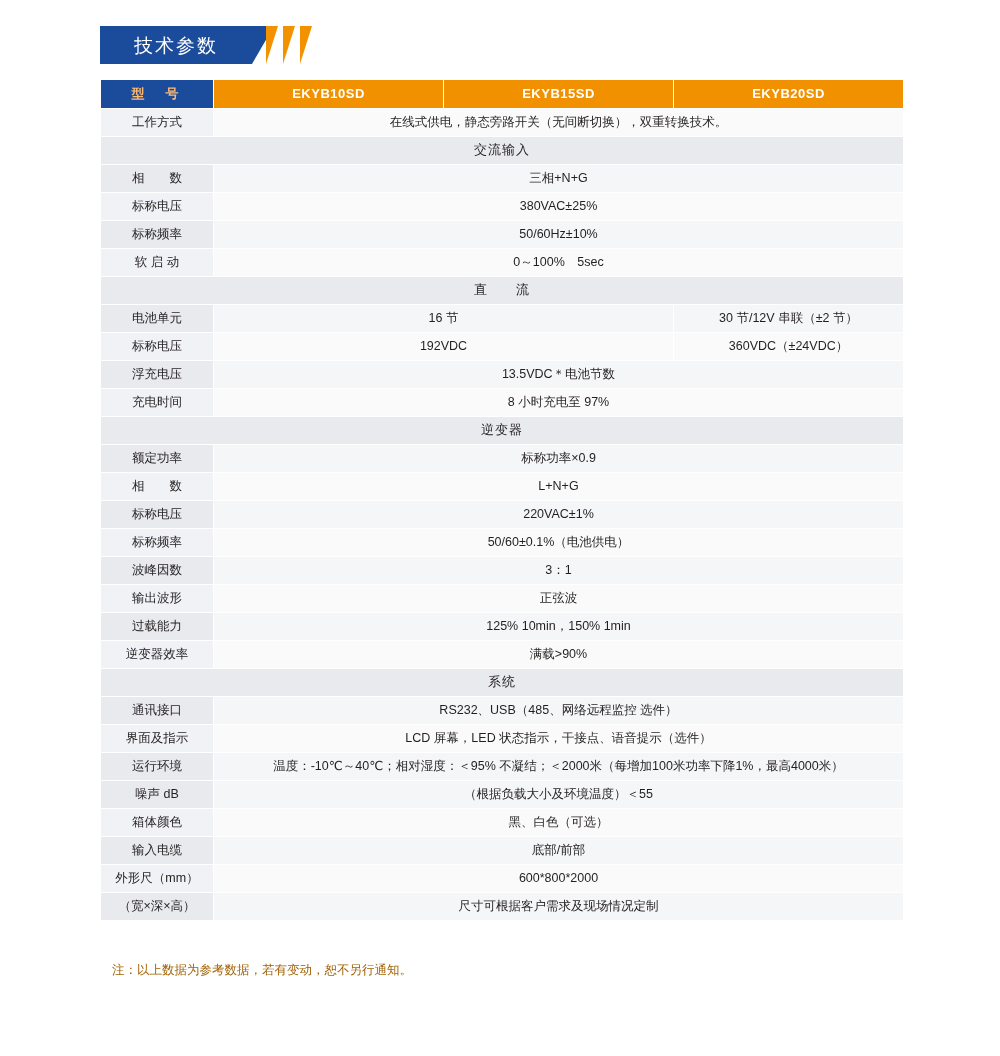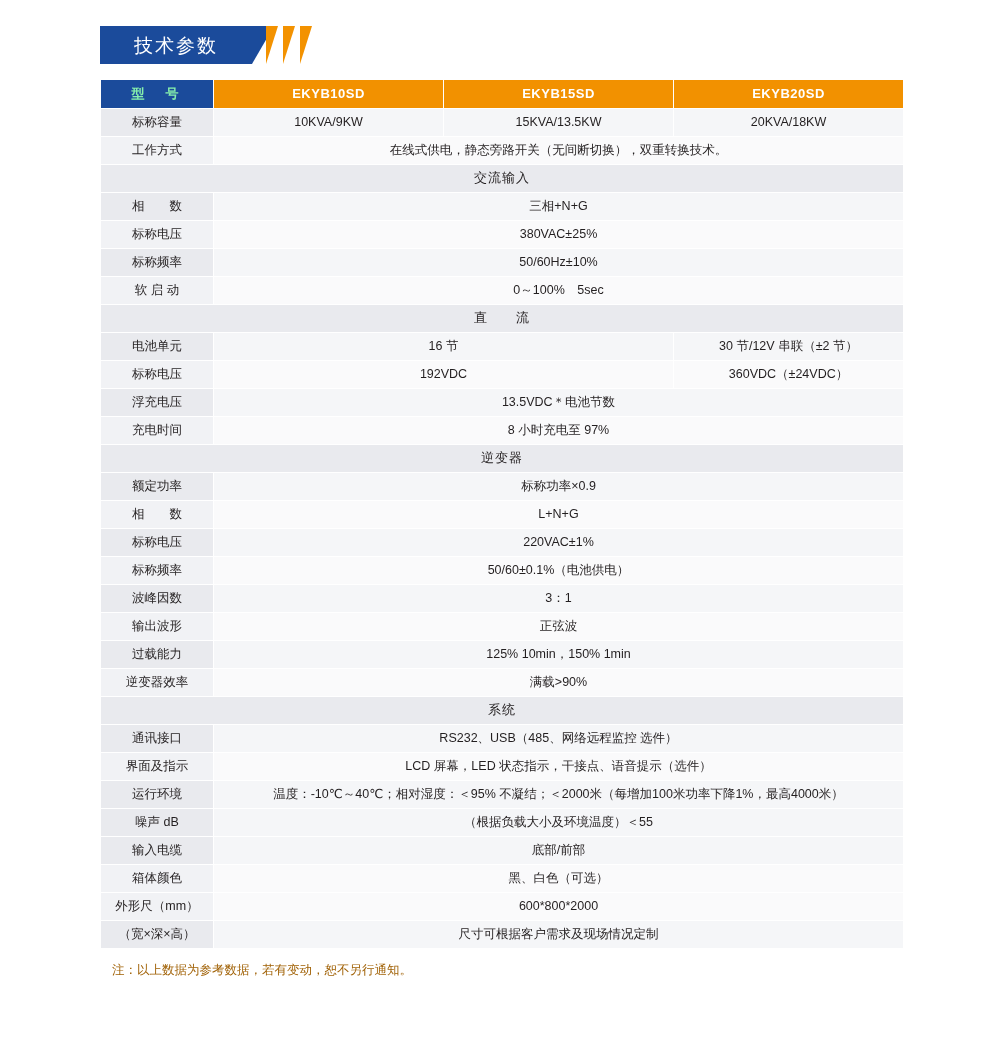--- a/index.html
+++ b/index.html
@@ -100,21 +100,21 @@
   .col-v     { width: 230px; }
 
   
   tr.hdr td {
     height: 28px;
     font-weight: bold;
     font-size: 13px;
   }
   td.hdr-label {
     background: #1b4b9b;
-    color: #86efac;
+    color: #fdba74;
     letter-spacing: 4px;
   }
   td.hdr-model {
     background: #f29100;
     color: #ffffff;
     letter-spacing: 0.5px;
   }
 
   
   td.lab {
@@ -175,26 +175,20 @@
     </colgroup>
     <tbody>
 
       <tr class="hdr">
         <td class="hdr-label">型　号</td>
         <td class="hdr-model">EKYB10SD</td>
         <td class="hdr-model">EKYB15SD</td>
         <td class="hdr-model">EKYB20SD</td>
       </tr>
 
-      <tr>
-        <td class="lab">标称容量</td>
-        <td class="val">10KVA/9KW</td>
-        <td class="val">15KVA/13.5KW</td>
-        <td class="val">20KVA/18KW</td>
-      </tr>
 
       <tr>
         <td class="lab alt">工作方式</td>
         <td class="val alt" colspan="3">在线式供电，静态旁路开关（无间断切换），双重转换技术。</td>
       </tr>
 
       <tr class="band">
         <td colspan="4">交流输入</td>
       </tr>
 
@@ -289,28 +283,28 @@
       </tr>
       <tr>
         <td class="lab">运行环境</td>
         <td class="val" colspan="3">温度：-10℃～40℃；相对湿度：＜95% 不凝结；＜2000米（每增加100米功率下降1%，最高4000米）</td>
       </tr>
       <tr>
         <td class="lab">噪声 dB</td>
         <td class="val" colspan="3">（根据负载大小及环境温度）＜55</td>
       </tr>
       <tr>
+        <td class="lab alt">箱体颜色</td>
+        <td class="val alt" colspan="3">黑、白色（可选）</td>
+      </tr>
+      <tr>
         <td class="lab">输入电缆</td>
         <td class="val" colspan="3">底部/前部</td>
       </tr>
       <tr>
-        <td class="lab alt">箱体颜色</td>
-        <td class="val alt" colspan="3">黑、白色（可选）</td>
-      </tr>
-      <tr>
         <td class="lab alt">外形尺（mm）</td>
         <td class="val alt" colspan="3">600*800*2000</td>
       </tr>
       <tr>
         <td class="lab">（宽×深×高）</td>
         <td class="val" colspan="3">尺寸可根据客户需求及现场情况定制</td>
       </tr>
     </tbody>
   </table>
 

